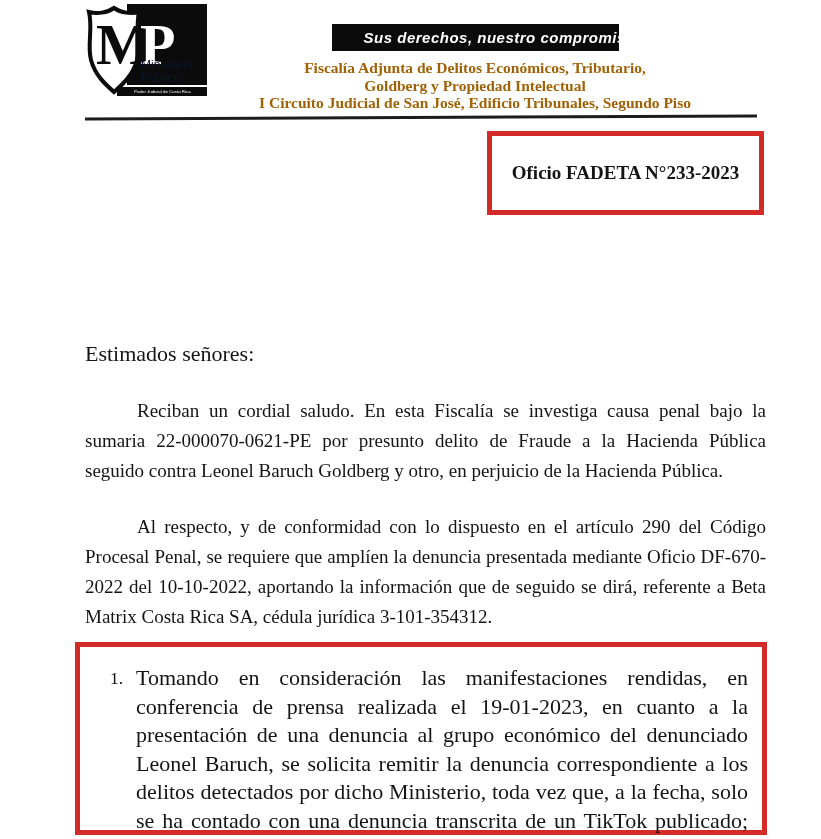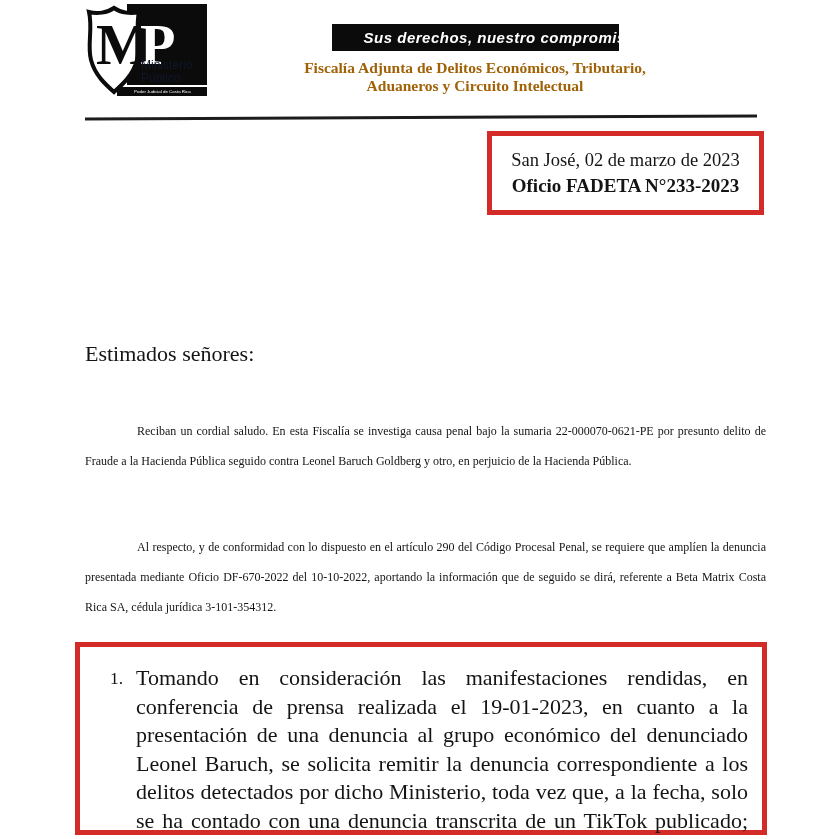--- a/index.html
+++ b/index.html
@@ -81,22 +81,22 @@
   }
 
   .greeting {
     position: absolute; left: 85px; top: 341px;
     font-size: 22px; white-space: nowrap;
   }
 
   
   .para {
     position: absolute; left: 85px; width: 681px;
-    font-size: 12px; line-height: 30px; text-align: justify;
-    text-indent: 52px; color: #141414; margin-top: 20px;
+    font-size: 19px; line-height: 30px; text-align: justify;
+    text-indent: 52px; color: #141414;
   }
   .para1 { top: 396px; }
   .para2 { top: 512px; }
 
   
   .list-box {
     position: absolute; left: 75px; top: 642px; width: 692px; height: 193px;
     border: 5px solid var(--red, #d32b27); box-sizing: border-box;
     padding: 17px 14px 0 30px;
   }
@@ -130,27 +130,27 @@
       <span>Poder Judicial de Costa Rica</span>
     </div>
   </div>
 
   <div class="motto-banner">
     <span>Sus derechos, nuestro compromiso</span>
   </div>
 
   <div class="office-block">
     <div>Fiscalía Adjunta de Delitos Económicos, Tributario,</div>
-    <div>Aduaneros y Circuito Intelectual</div>
+    <div>Goldberg y Propiedad Intelectual</div>
+    <div>I Circuito Judicial de San José, Edificio Tribunales, Segundo Piso</div>
   </div>
 
   <div class="rule"></div>
 
   <div class="ref-box">
-    <div class="ref-date">San José, 02 de marzo de 2023</div>
     <div class="ref-oficio">Oficio FADETA N°233-2023</div>
   </div>
 
 
   <div class="greeting">Estimados señores:</div>
 
   <div class="para para1">Reciban un cordial saludo. En esta Fiscalía se investiga causa penal bajo la sumaria 22-000070-0621-PE por presunto delito de Fraude a la Hacienda Pública seguido contra Leonel Baruch Goldberg y otro, en perjuicio de la Hacienda Pública.</div>
   <div class="para para2">Al respecto, y de conformidad con lo dispuesto en el artículo 290 del Código Procesal Penal, se requiere que amplíen la denuncia presentada mediante Oficio DF-670-2022 del 10-10-2022, aportando la información que de seguido se dirá, referente a Beta Matrix Costa Rica SA, cédula jurídica 3-101-354312.</div>
 
   <div class="list-box">

